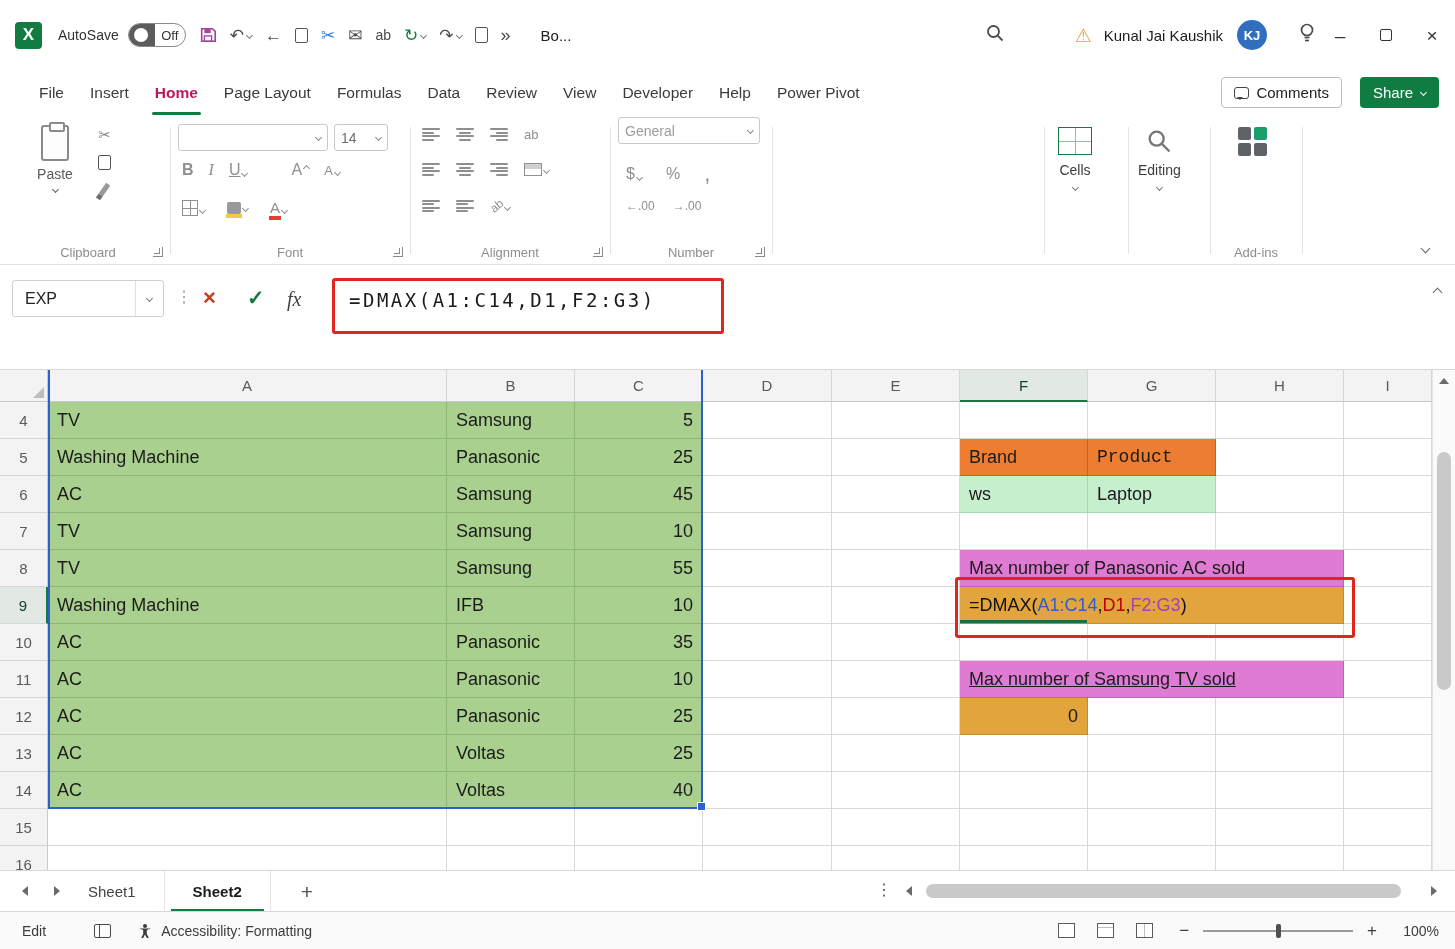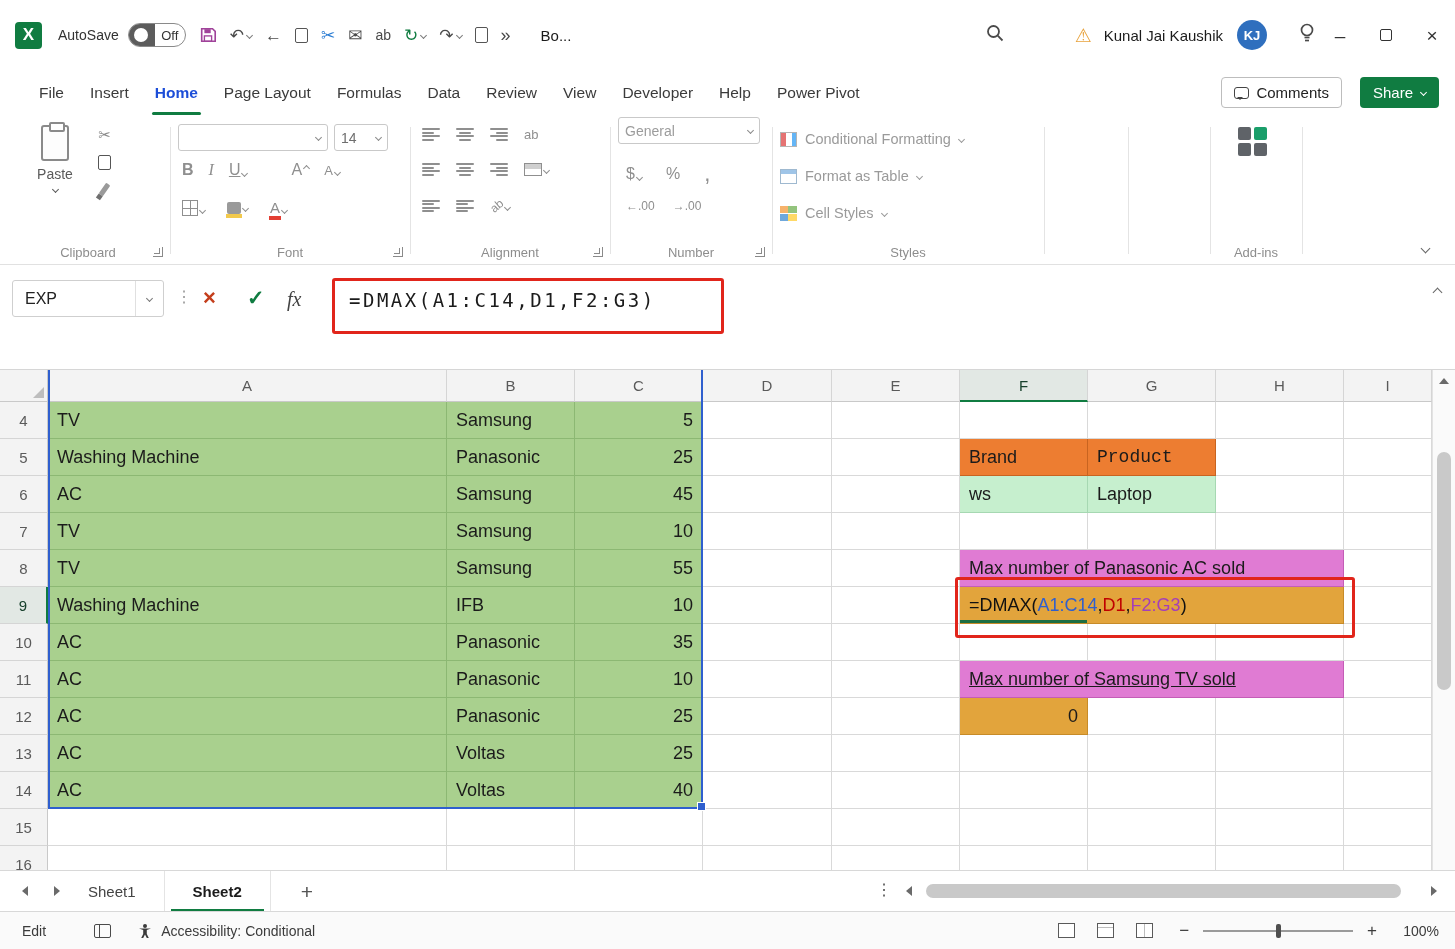--- a/index.html
+++ b/index.html
@@ -38,21 +38,21 @@
   .warn { margin-left:70px; font-size:19px; color:#E8A33D; }
   .user-name { margin-left:12px; font-size:15px; color:#1b1b1b; }
   .avatar { margin-left:14px; width:30px; height:30px; border-radius:50%; background:#2F6FBE; color:#fff; font-size:13px; font-weight:bold; display:flex; align-items:center; justify-content:center; }
   .bulb { margin-left:30px; }
   .wctl { width:46px; height:70px; display:flex; align-items:center; justify-content:center; font-size:19px; color:#333; }
   .maxbox { width:12px; height:12px; border:1.5px solid #333; border-radius:2px; }
 
   
   .tabsrow { top:70px; height:45px; background:#fff; display:flex; align-items:center; padding-left:26px; }
   .rtab { height:45px; display:flex; align-items:center; padding:0 13px; font-size:15.5px; color:#3b3b3b; position:relative; }
-  .rtab.active { font-weight:bold; color:#1d4ed8; }
+  .rtab.active { font-weight:bold; color:#be185d; }
   .rtab.active:after { content:""; position:absolute; left:10px; right:10px; bottom:0; height:3px; background:#107C41; border-radius:2px; }
   .comments-btn { margin-left:auto; height:31px; border:1px solid #bdbdbd; border-radius:4px; display:flex; align-items:center; gap:7px; padding:0 12px; font-size:15px; color:#222; background:#fff; }
   .bubble { width:15px; height:12px; border:1.5px solid #444; border-radius:3px; position:relative; }
   .bubble:after { content:""; position:absolute; left:2px; bottom:-5px; border:3px solid transparent; border-top-color:#444; }
   .share-btn { margin:0 16px 0 18px; height:31px; border-radius:4px; background:#107C41; color:#fff; display:flex; align-items:center; gap:8px; padding:0 13px; font-size:15px; }
 
   
   .ribbon { top:115px; height:150px; background:#fff; border-bottom:1px solid #E1E1E1; }
   .grp { position:absolute; top:0; bottom:0; }
   .gsep { position:absolute; top:12px; bottom:10px; width:1px; background:#E4E4E4; }
@@ -423,42 +423,41 @@
     </div>
     <div class="rrow" style="left:14px;top:84px;gap:18px;font-size:12px;">
       <span class="fbtn" style="font-size:12px;">←.00</span>
       <span class="fbtn" style="font-size:12px;">→.00</span>
     </div>
     <div class="glabel">Number</div>
     <div class="dlg"></div>
   </div>
   <div class="gsep" style="left:772px;"></div>
 
-  <div class="grp" style="left:774px;width:268px;">
-    <div class="sty-row" style="top:16px;">
-      <span class="cf-ico"></span>
-      <span>Conditional Formatting</span>
-      <span class="chev s"></span>
-    </div>
-    <div class="sty-row" style="top:53px;">
-      <span class="fat-ico"></span>
-      <span>Format as Table</span>
-      <span class="chev s"></span>
-    </div>
-    <div class="sty-row" style="top:90px;">
-      <span class="cs-ico"></span>
-      <span>Cell Styles</span>
-      <span class="chev s"></span>
-    </div>
-    <div class="glabel">Styles</div>
-  </div>
   <div class="gsep" style="left:1044px;"></div>
 
+  <div class="grp" style="left:1046px;width:80px;">
+    <div class="bigbtn" style="left:12px;">
+      <span class="cells-ico"></span>
+      <span>Cells</span>
+      <span class="chev s" style="color:#777;"></span>
+    </div>
+  </div>
   <div class="gsep" style="left:1128px;"></div>
 
+  <div class="grp" style="left:1130px;width:78px;">
+    <div class="bigbtn" style="left:8px;">
+      <svg width="30" height="28" viewBox="0 0 24 24">
+          <circle cx="10" cy="10" r="6" fill="none" stroke="#777" stroke-width="2"></circle>
+          <line x1="14.5" y1="14.5" x2="21" y2="21" stroke="#777" stroke-width="2"></line>
+        </svg>
+      <span>Editing</span>
+      <span class="chev s" style="color:#777;"></span>
+    </div>
+  </div>
   <div class="gsep" style="left:1210px;"></div>
 
   <div class="grp" style="left:1212px;width:88px;">
     <div class="bigbtn" style="left:26px;">
       <span class="addins-ico">
           <i></i>
           <i></i>
           <i></i>
           <i></i>
         </span>
@@ -687,21 +686,21 @@
 </div>
 
 <div class="band statusbar">
   <span class="sb-mode">Edit</span>
   <span class="macro-ico"></span>
   <div class="acc-wrap">
     <svg width="16" height="16" viewBox="0 0 16 16">
         <circle cx="8" cy="3" r="2" fill="#3b3b3b"></circle>
         <path d="M2 5.5 h12 l-4.2 1.5 v4 l2 4 h-2 l-1.8-3.6 L6.2 15 h-2 l2-4 v-4 z" fill="#3b3b3b"></path>
       </svg>
-    <span>Accessibility: Conditional</span>
+    <span>Accessibility: Formatting</span>
   </div>
   <div class="sb-views">
     <span class="vbtn"></span>
     <span class="vbtn pl"></span>
     <span class="vbtn pb"></span>
   </div>
   <div class="zoomer">
     <span class="zsign glyph">−</span>
     <div class="ztrack">
       <span class="ztick"></span>

